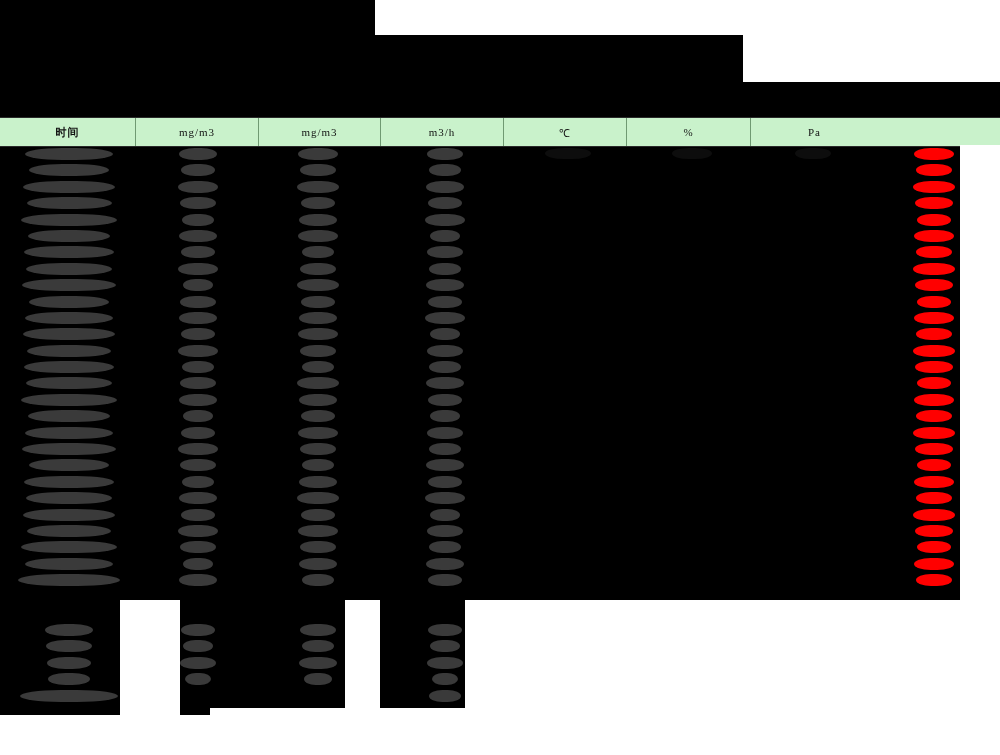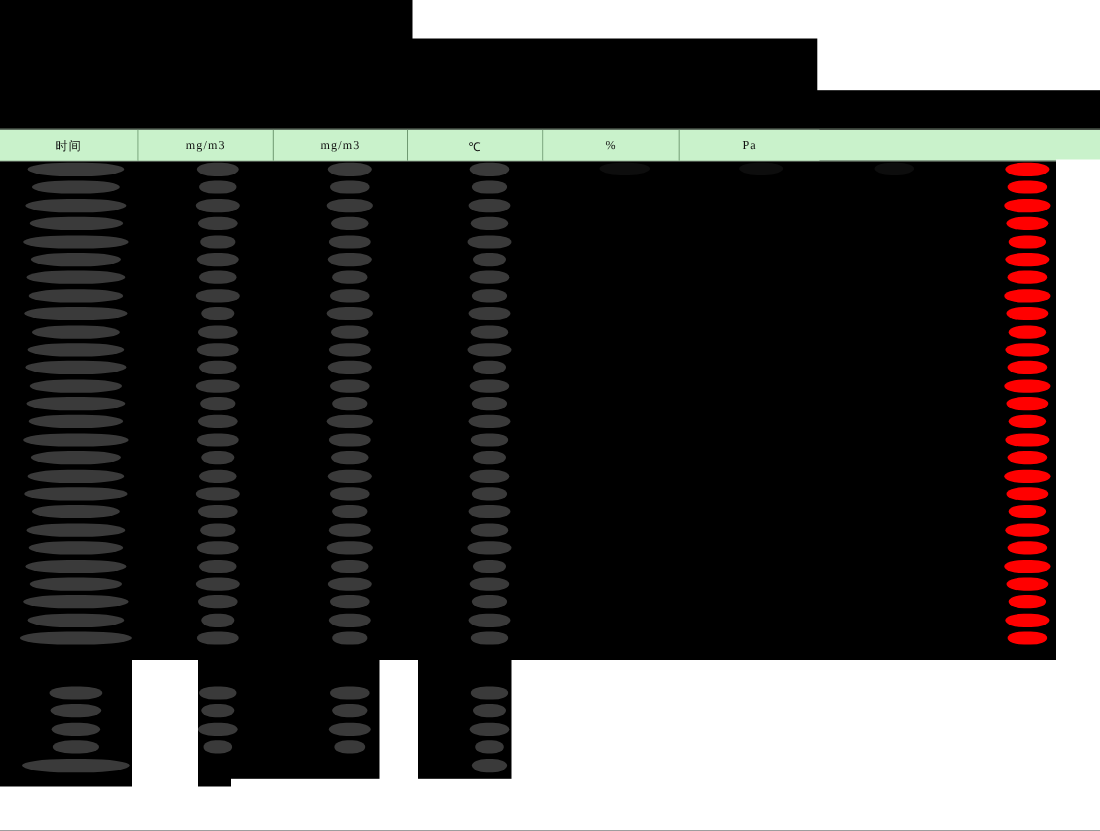--- a/index.html
+++ b/index.html
@@ -71,23 +71,24 @@
 </style>
 </head>
 <body>
 
 <div id="page">
 
   <div class="white-mask notch-a"></div>
   <div class="white-mask notch-b"></div>
 
   <div class="unit-header" id="unit-header">
-      <div class="unit-cell" style="width: 126px;">时间</div>
+      <div class="unit-cell" style="width: 136px; font-weight: bold;">时间</div>
       <div class="unit-cell" style="width: 123px;">mg/m3</div>
       <div class="unit-cell" style="width: 122px;">mg/m3</div>
+      <div class="unit-cell" style="width: 123px;">m3/h</div>
       <div class="unit-cell" style="width: 123px;">℃</div>
       <div class="unit-cell" style="width: 124px;">%</div>
       <div class="unit-cell" style="width: 127px;">Pa</div>
     </div>
 
   <div id="header-marks">
       <div class="blob" style="position: absolute; left: 545px; top: 148px; width: 46px; height: 11px; background: rgb(13, 13, 13);"></div>
       <div class="blob" style="position: absolute; left: 672px; top: 148px; width: 40px; height: 11px; background: rgb(13, 13, 13);"></div>
       <div class="blob" style="position: absolute; left: 795px; top: 148px; width: 36px; height: 11px; background: rgb(13, 13, 13);"></div>
     </div>

